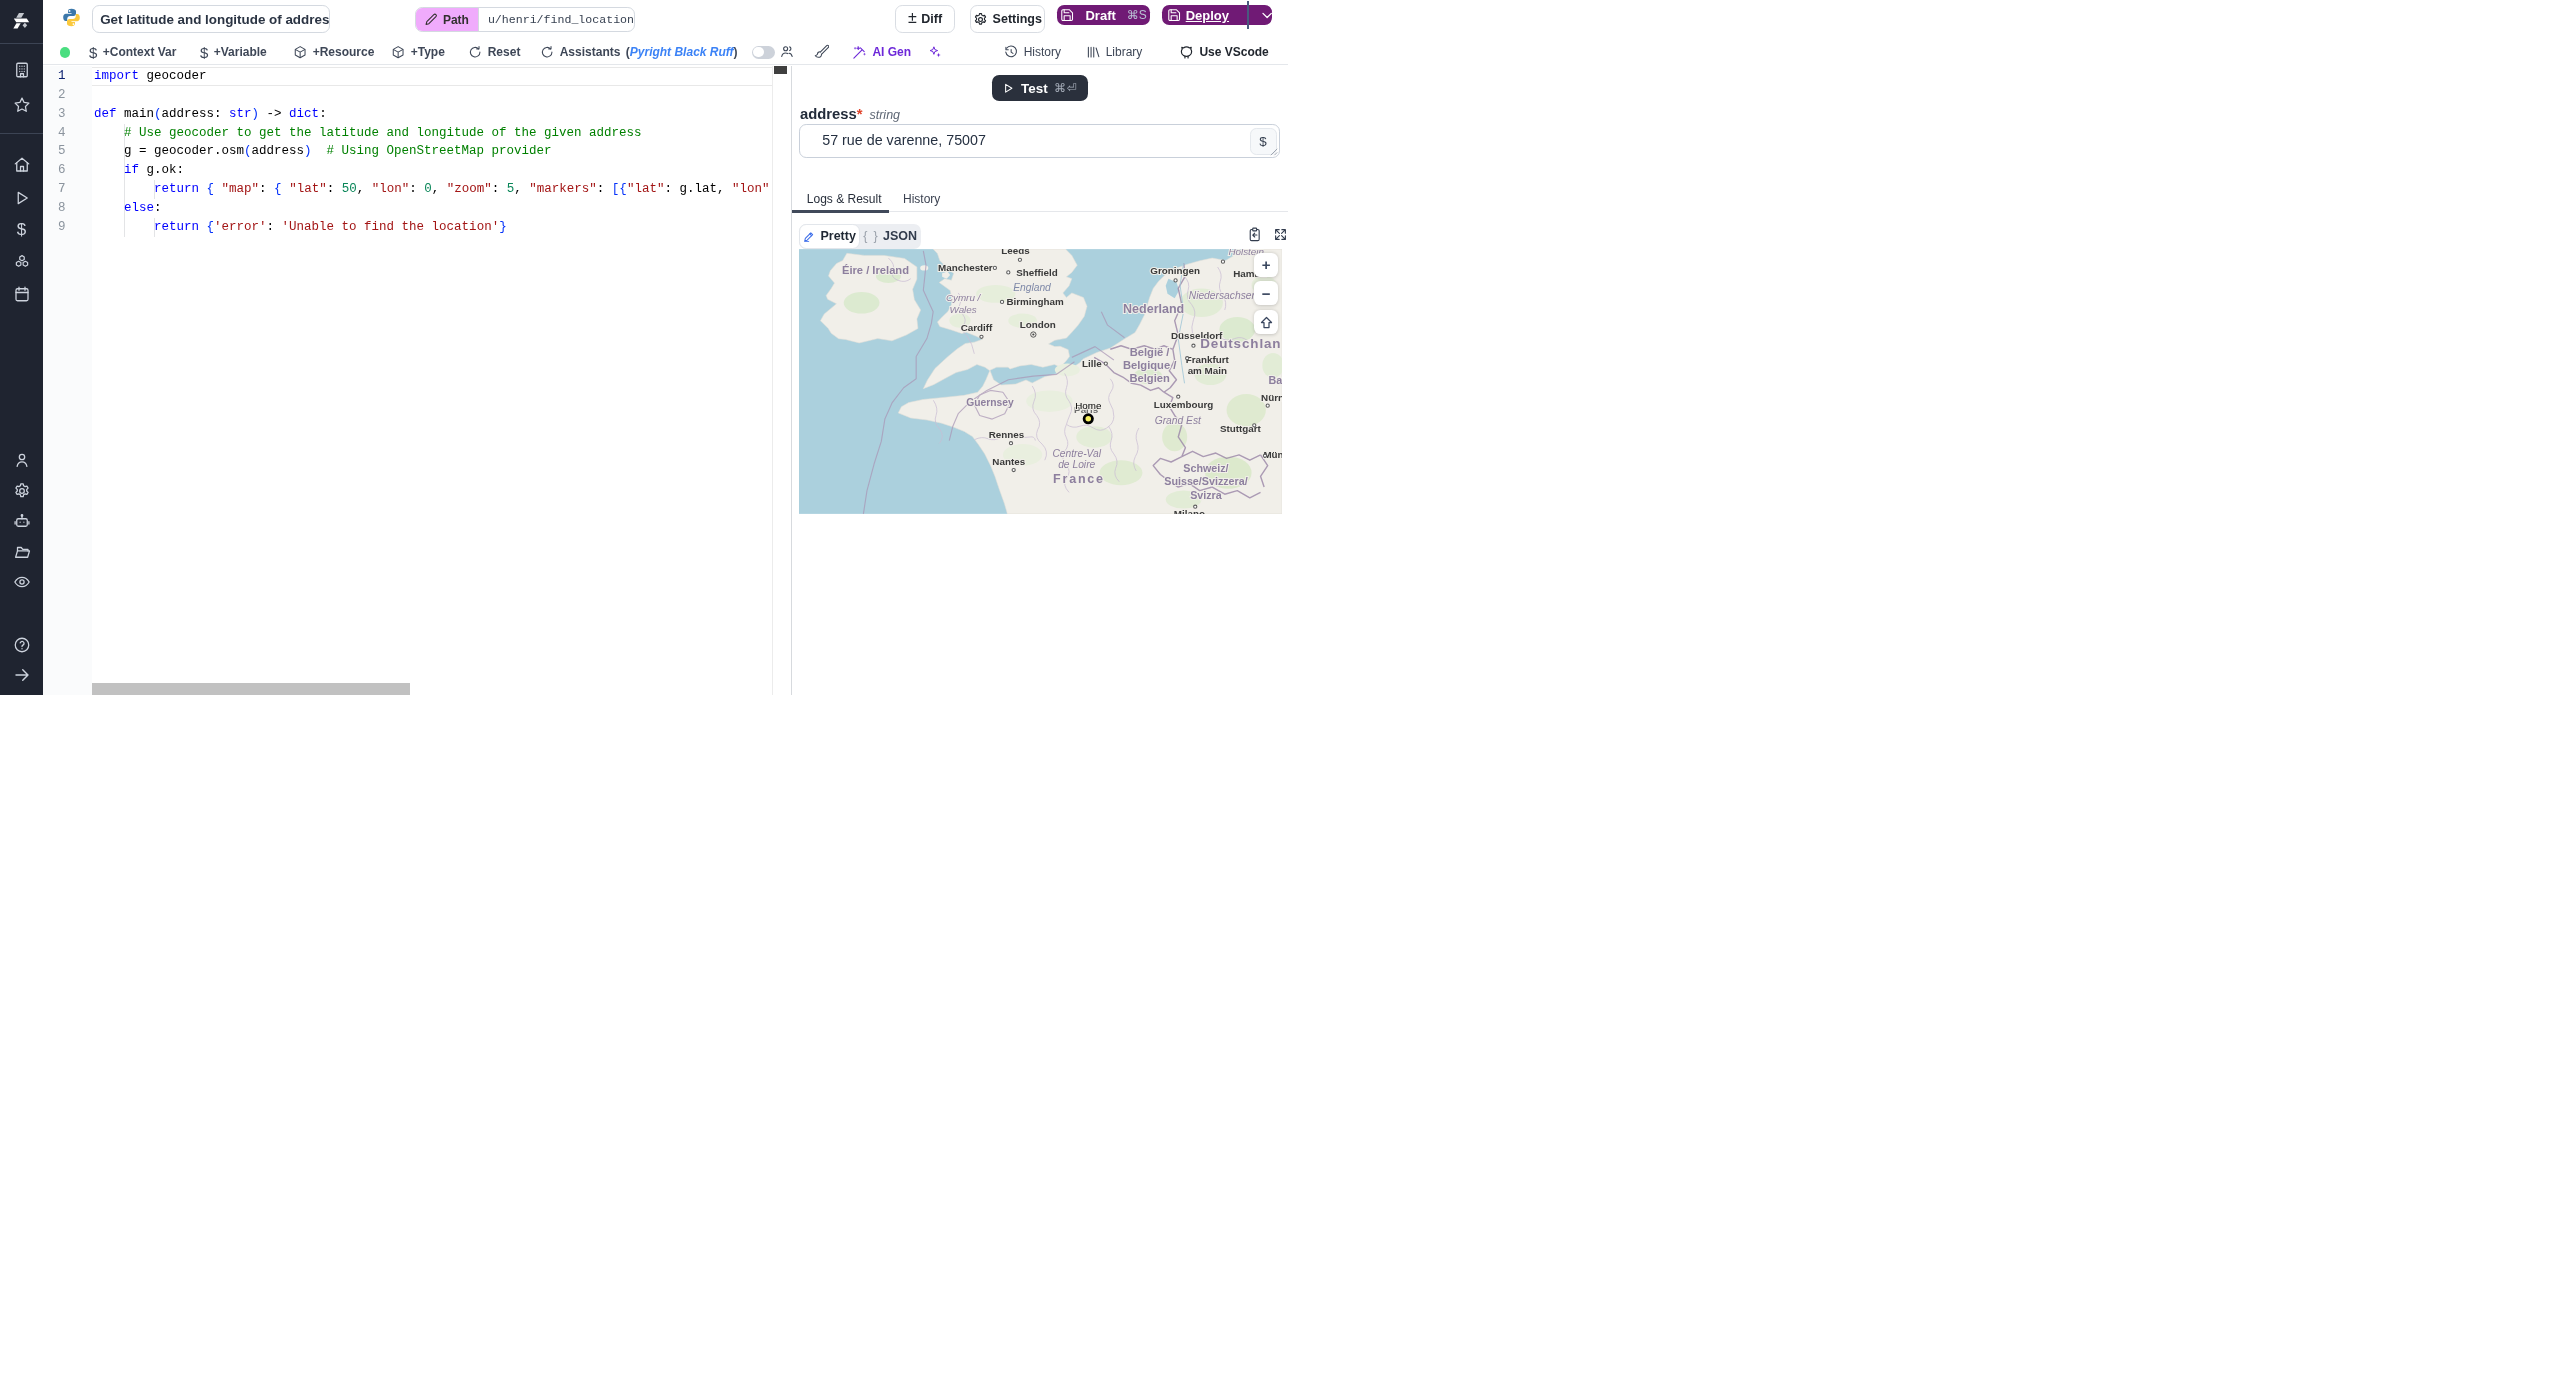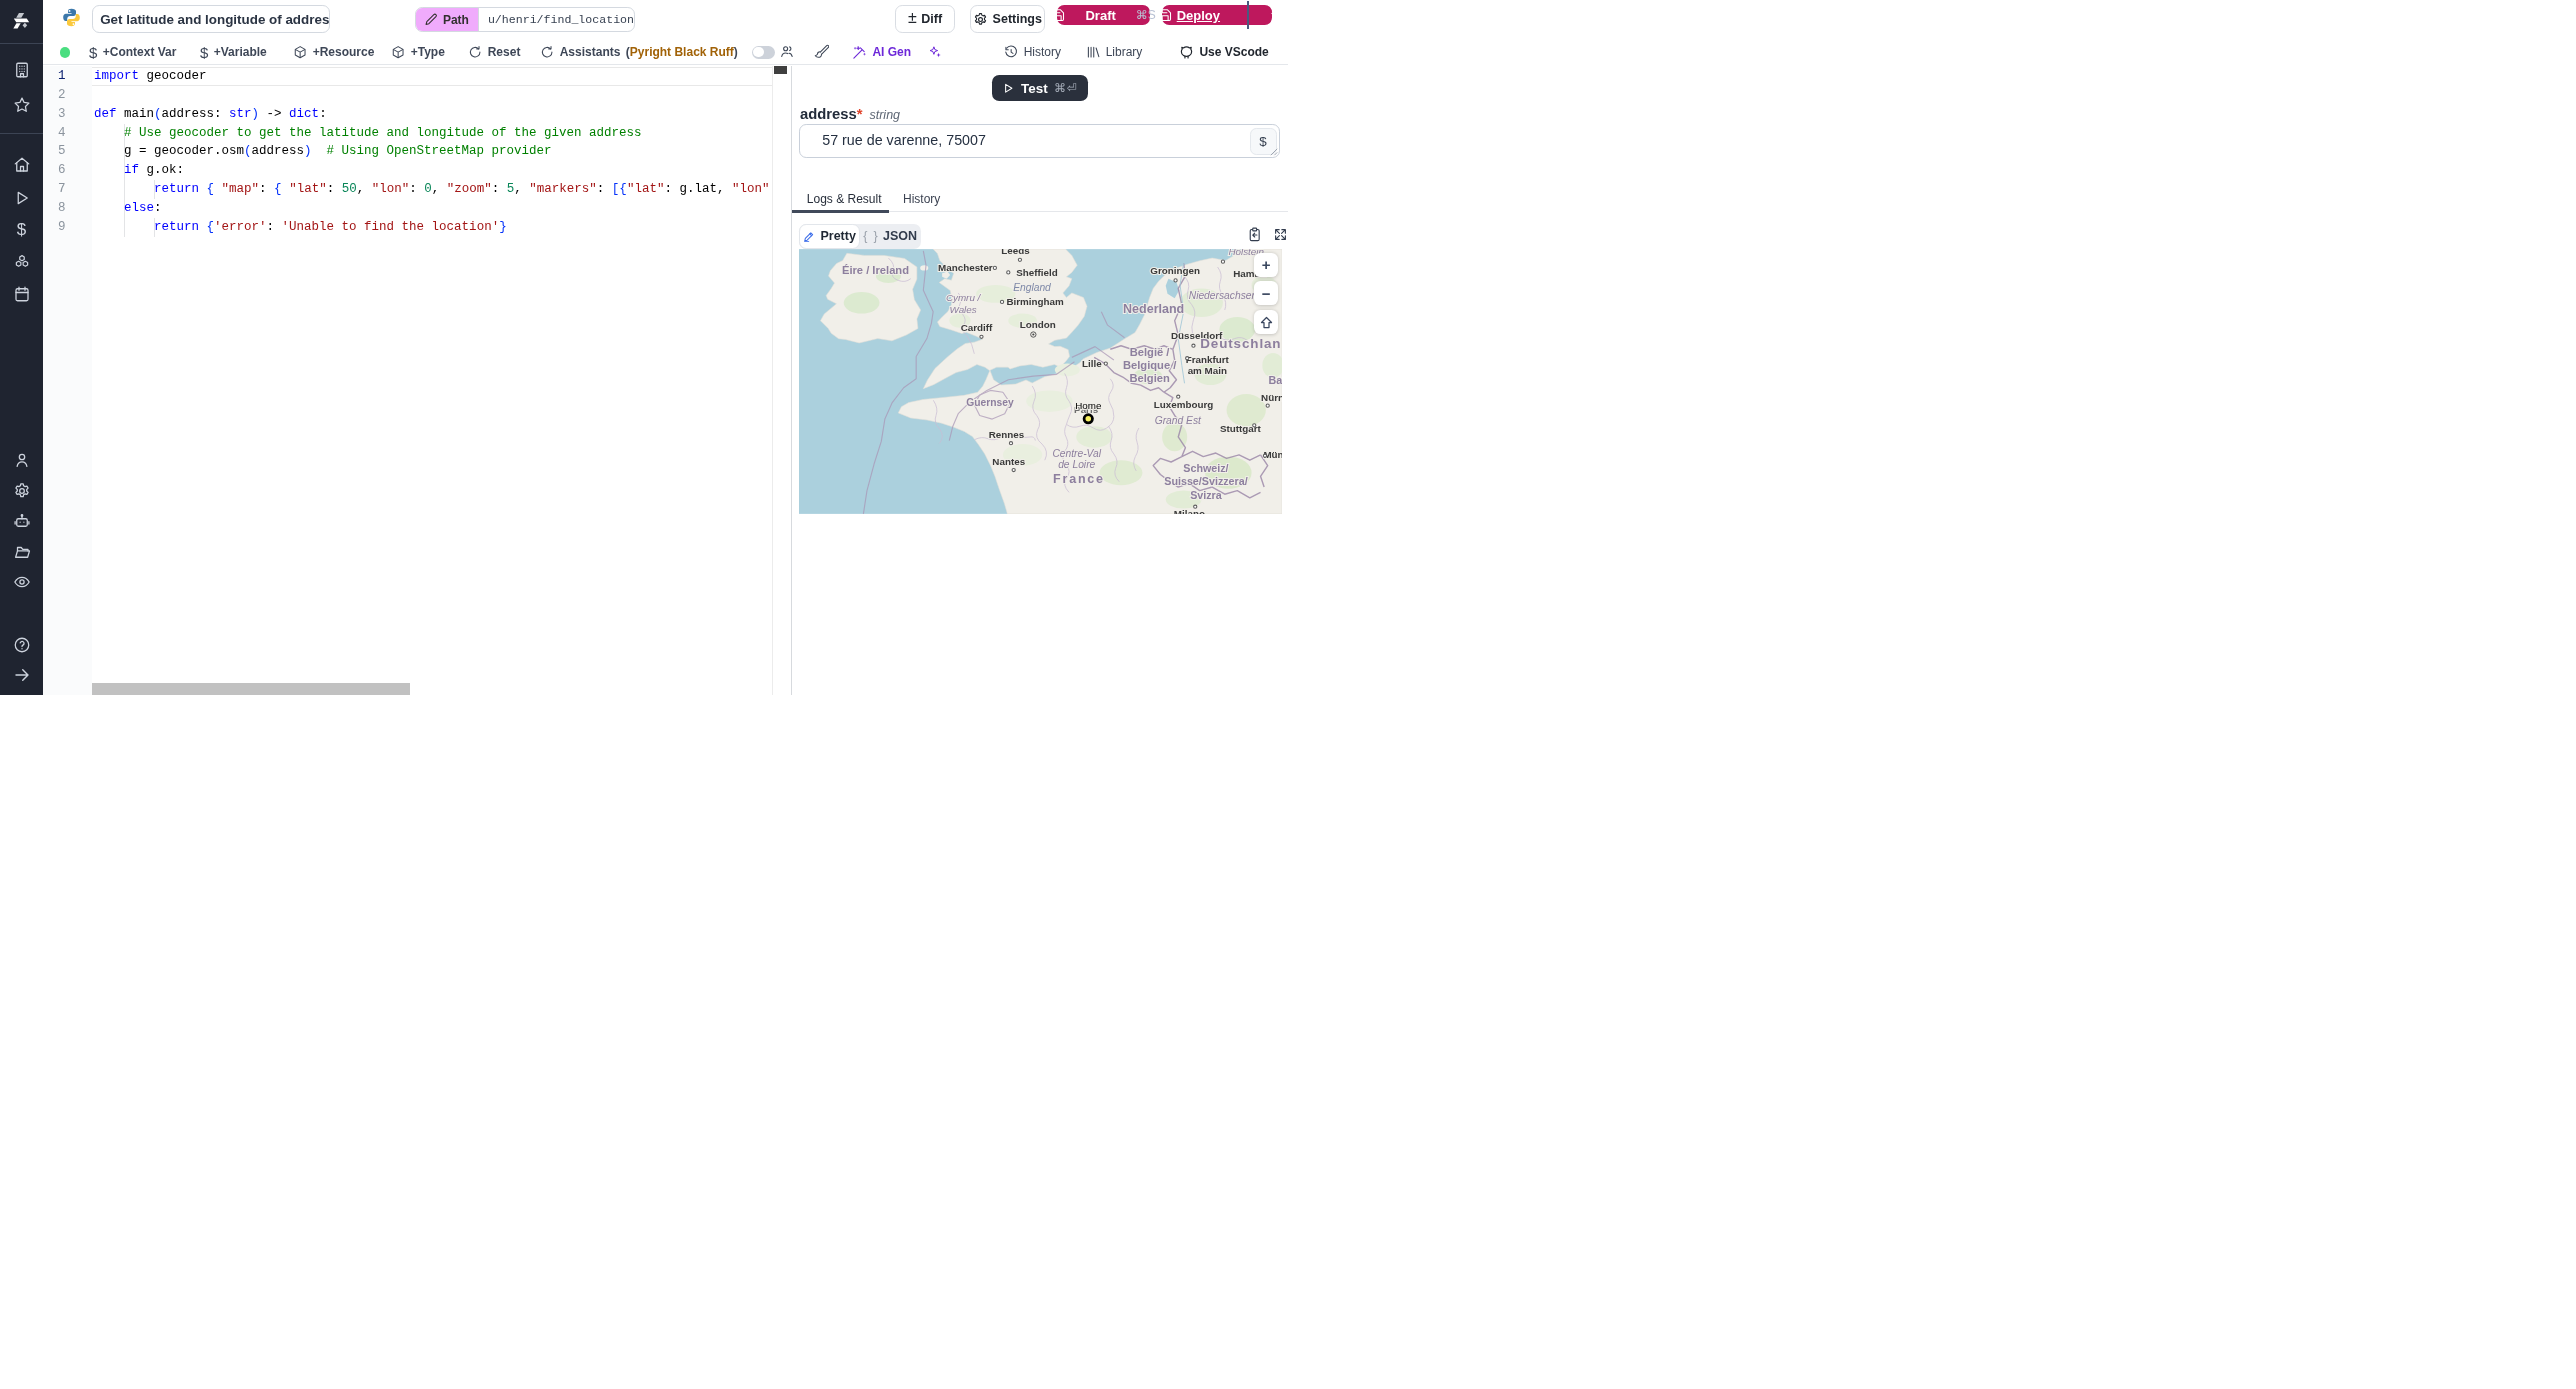--- a/index.html
+++ b/index.html
@@ -15,22 +15,22 @@
   #header { left:43px; top:0; width:1245px; height:39px; background:#fff; }
   .box { position:absolute; border:0.9px solid #d4d9e0; border-radius:7.2px; background:#fff; }
   #titlebox { left:49px; top:5.4px; width:238px; height:28px; overflow:hidden; }
   #titlebox span { position:absolute; left:7.2px; top:5.4px; font-size:13.4px; font-weight:700; color:#2b3443; white-space:nowrap; }
   #pathbox { left:372px; top:7.2px; width:220px; height:25px; display:flex; overflow:hidden; }
   #pathbox .lab { background:#f0abfc; border-right:0.9px solid #d4d9e0; display:flex; align-items:center; gap:5.4px; padding:0 9px; font-size:12px; font-weight:700; color:#32302f; }
   #pathbox .val { display:flex; align-items:center; padding:0 9px; font-family:"Liberation Mono",monospace; font-size:11.6px; color:#374151; }
   .hbtn { position:absolute; top:5.4px; height:28px; border:0.9px solid #d9dde3; border-radius:7.2px; background:#fff;
      display:flex; align-items:center; justify-content:center; gap:4.5px; padding:0 5.4px; font-size:12.5px; font-weight:700; color:#21262e; white-space:nowrap; }
   .hbtn svg, .bbtn svg { flex:none; }
-  .bbtn { position:absolute; top:5.4px; height:20px; border-radius:7.2px; background:#be185d; color:#fff;
-     display:flex; align-items:center; justify-content:center; gap:20px; padding:0 6.3px; font-size:13px; font-weight:700; white-space:nowrap; }
+  .bbtn { position:absolute; top:5.4px; height:20px; border-radius:7.2px; background:#701a75; color:#fff;
+     display:flex; align-items:center; justify-content:center; gap:11px; padding:0 6.3px; font-size:13px; font-weight:700; white-space:nowrap; }
   
   #toolbar { left:43px; top:39px; width:1245px; height:26px; background:#fff; border-bottom:0.9px solid #e4e7eb; }
   .titem { position:absolute; top:0; height:26px; display:flex; align-items:center; gap:5.4px; font-size:12px; font-weight:600; color:#3e4757; white-space:nowrap; }
   
   #editor { left:43px; top:66px; width:746px; height:629px; background:#fff; overflow:hidden; }
   #gutter { position:absolute; left:0; top:0; width:49px; height:629px; background:#fafbfc; }
   .ln { position:absolute; left:0; width:22.4px; text-align:right; font-family:"Liberation Mono",monospace; font-size:12.5px; color:#8b949e; line-height:19px; }
   .cl { position:absolute; font-family:"Liberation Mono",monospace; font-size:12.5px; line-height:19px; white-space:pre; color:#001080; }
   .kw { color:#0000ff; } .cm { color:#008000; } .st { color:#a31515; } .nu { color:#098658; }
   .df { color:#000000; } .br { color:#0431fa; }
@@ -210,21 +210,21 @@
       <svg width="14.3" height="14.3" viewBox="0 0 24 24" fill="none" stroke="#3e4757" stroke-width="1.8" stroke-linecap="round">
           <path d="M20 12a8 8 0 1 1-2.3-5.6"></path>
           <path d="M18.5 2.5v4h-4" stroke-linejoin="round"></path>
         </svg>
       Reset</div>
     <div class="titem" style="left:497px;">
       <svg width="14.3" height="14.3" viewBox="0 0 24 24" fill="none" stroke="#3e4757" stroke-width="1.8" stroke-linecap="round">
           <path d="M20 12a8 8 0 1 1-2.3-5.6"></path>
           <path d="M18.5 2.5v4h-4" stroke-linejoin="round"></path>
         </svg>
-      Assistants <span style="font-weight:600;">(<span style="color:#a16207;">Pyright Black Ruff</span>)</span></div>
+      Assistants <span style="font-weight:600;">(<span style="color:#3b82f6;font-style:italic;">Pyright Black Ruff</span>)</span></div>
 
     <div style="position:absolute; left:709px; top:6.7px; width:23px; height:13px; background:#cdd2da; border-radius:7.2px;">
       <div style="position:absolute; left:1.3px; top:1.1px; width:10.7px; height:10.7px; border-radius:50%; background:#fff;"></div>
     </div>
 
     <svg class="abs" style="left:737px; top:5.4px" width="15" height="15" viewBox="0 0 24 24" fill="none" stroke="#3e4757" stroke-width="1.8" stroke-linecap="round">
       <circle cx="9" cy="7.5" r="3.2"></circle>
         <path d="M2.8 20c.6-3.6 2.9-5.6 6.2-5.6 1.3 0 2.4.3 3.4.9"></path>
         <path d="M15.5 4.6a3.2 3.2 0 0 1 0 5.9M14.5 14.8c2.6.3 4.3 2.1 4.9 5.2"></path>
     </svg>

